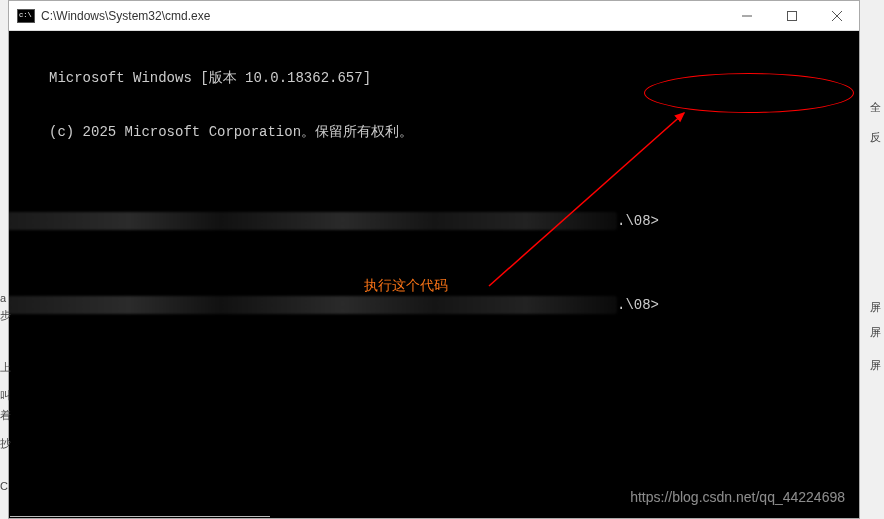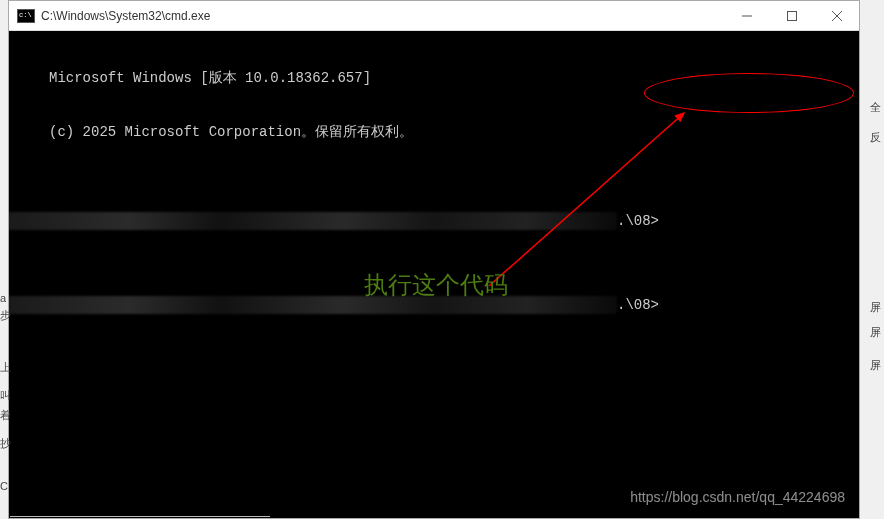--- a/index.html
+++ b/index.html
@@ -95,23 +95,23 @@
       border: 1.5px solid #ff0000;
       border-radius: 50%;
       pointer-events: none;
     }
     .annotation-arrow {
       position: absolute;
       pointer-events: none;
     }
     .annotation-label {
       position: absolute;
-      color: #4d7c0f;
+      color: #f97316;
       font-family: "Microsoft YaHei", SimSun, sans-serif;
-      font-size: 24px;
+      font-size: 14px;
       pointer-events: none;
     }
     .watermark {
       position: absolute;
       right: 14px;
       bottom: 12px;
       color: rgba(255,255,255,0.55);
       font-family: Arial, sans-serif;
       font-size: 14px;
       pointer-events: none;

